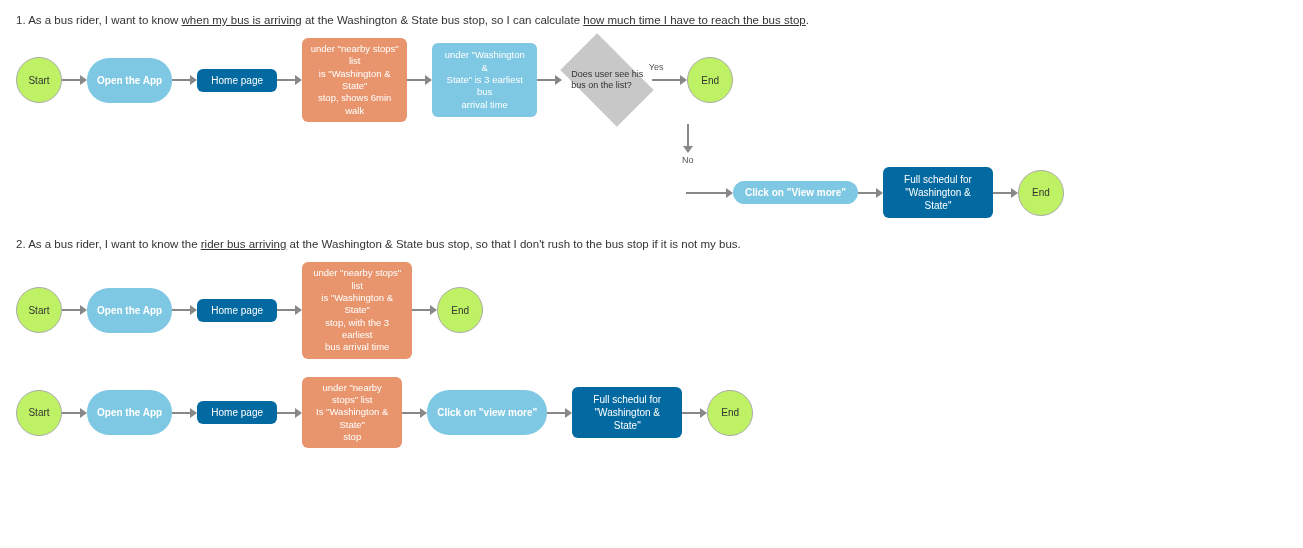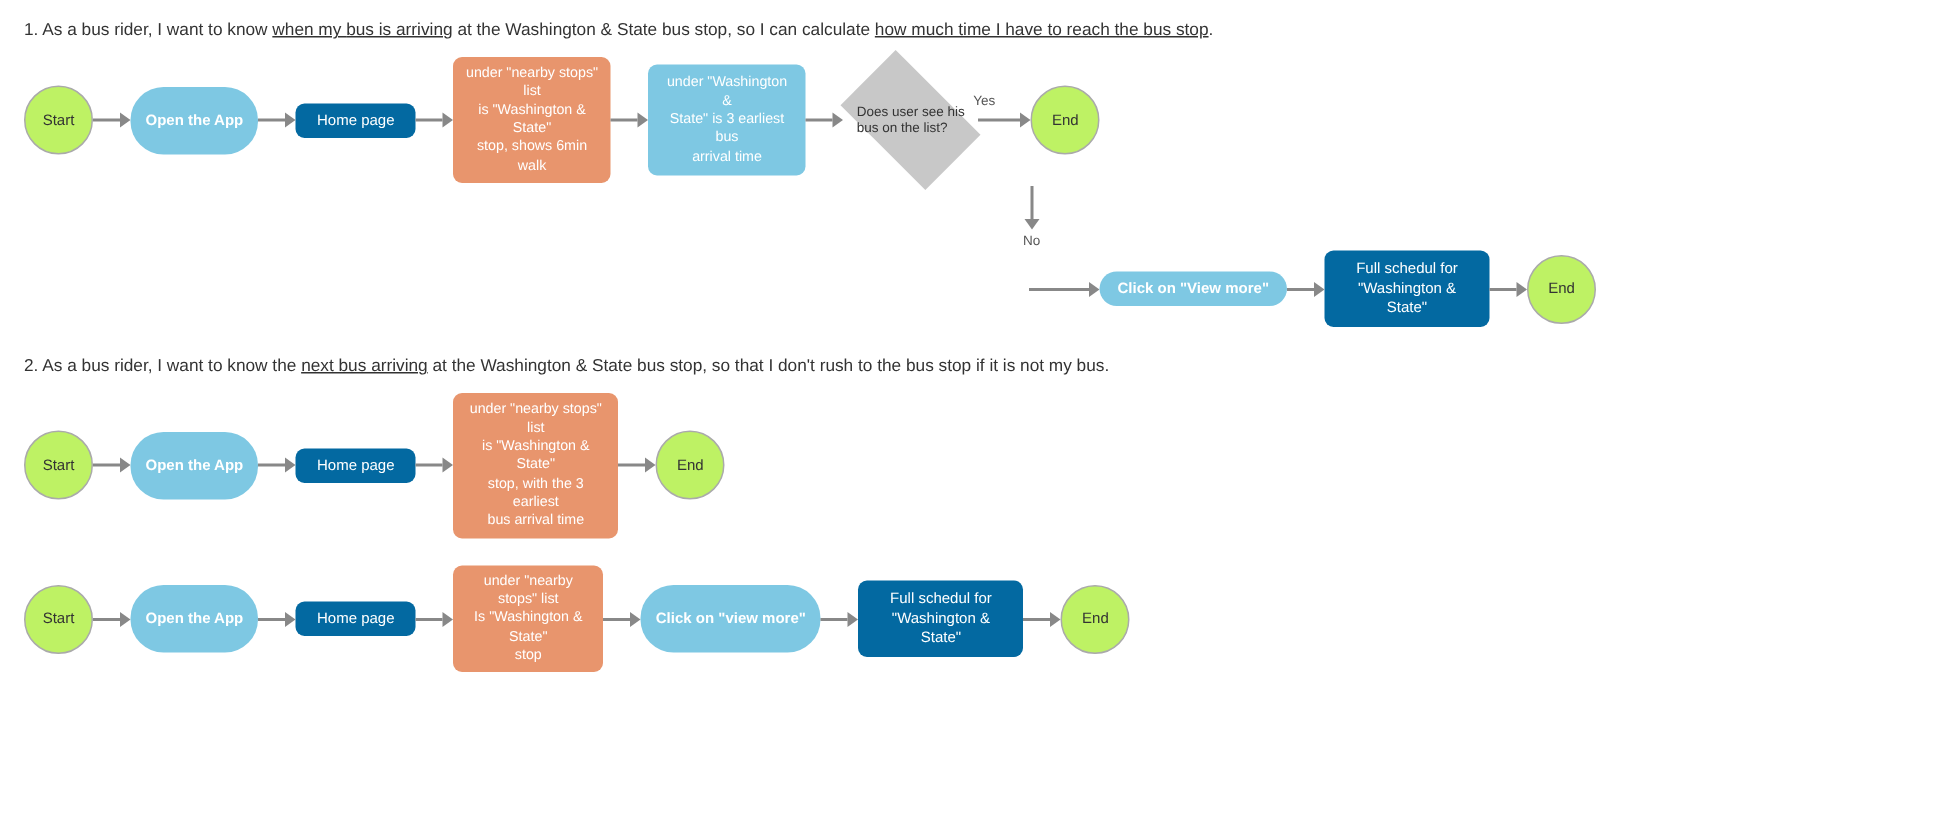--- a/index.html
+++ b/index.html
@@ -209,21 +209,21 @@
         <div class="arrow-head"></div>
       </div>
 
       <div class="node-circle">End</div>
     </div>
   </div>
 </div>
 
 <div class="flow-section">
   <div class="story-title">
-    2. As a bus rider, I want to know the <u>next bus arriving</u> at the Washington &amp; State bus stop, so that I don't rush to the bus stop if it is not my bus.
+    2. As a bus rider, I want to know the <u>rider bus arriving</u> at the Washington &amp; State bus stop, so that I don't rush to the bus stop if it is not my bus.
   </div>
   <div style="display:flex; align-items:center; flex-wrap:nowrap;">
     <div class="node-circle">Start</div>
     <div class="arrow">
       <div class="arrow-line" style="width:18px;"></div>
       <div class="arrow-head"></div>
     </div>
     <div class="node-rect-blue">Open the App</div>
     <div class="arrow">
       <div class="arrow-line" style="width:18px;"></div>

